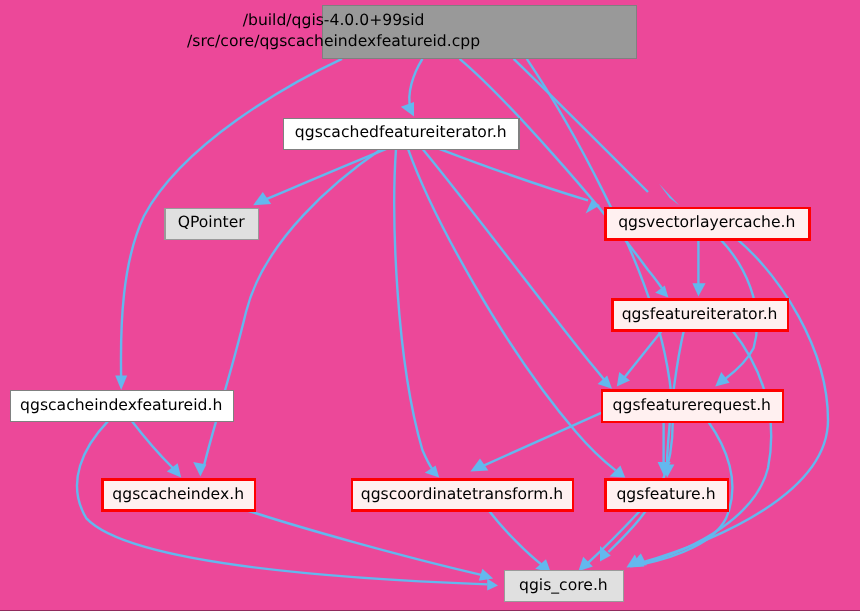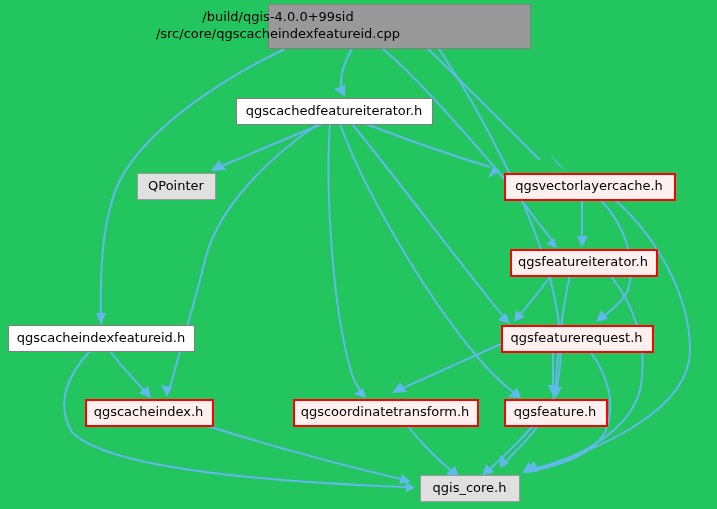--- a/index.html
+++ b/index.html
@@ -4,21 +4,21 @@
 <style>
   html, body {
     margin: 0;
     padding: 0;
     background: #000000;
   }
   #graph-root {
     position: relative;
     width: 717px;
     height: 509px;
-    background: #22c55e;
+    background: #ec4899;
     overflow: hidden;
     font-family: "DejaVu Sans", sans-serif;
   }
   svg.graph-svg {
     position: absolute;
     left: 0;
     top: 0;
     width: 717px;
     height: 509px;
     display: block;

